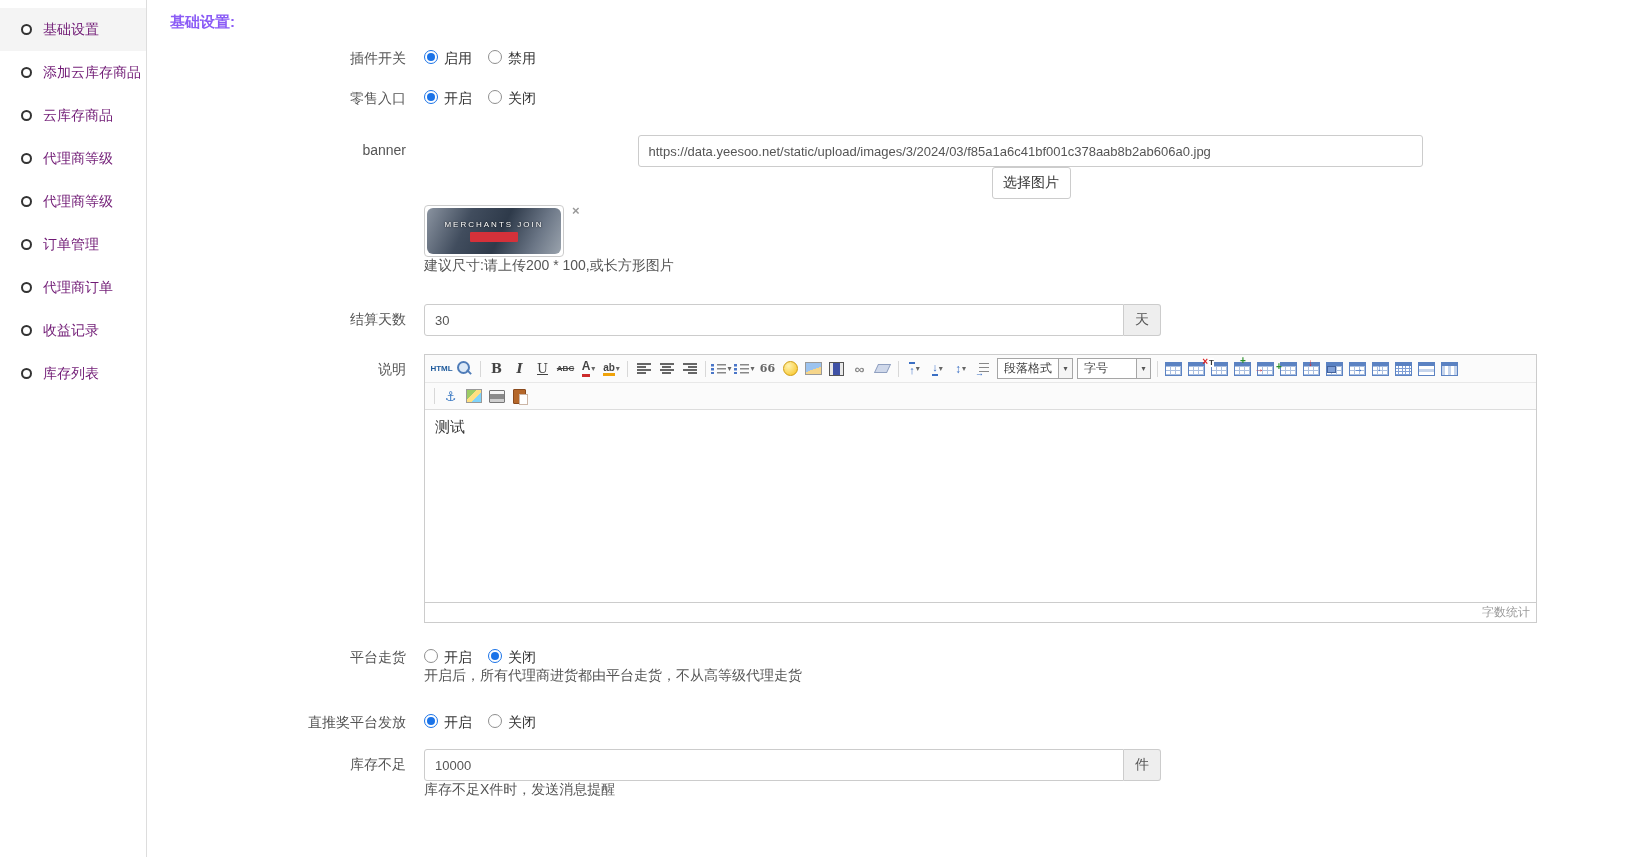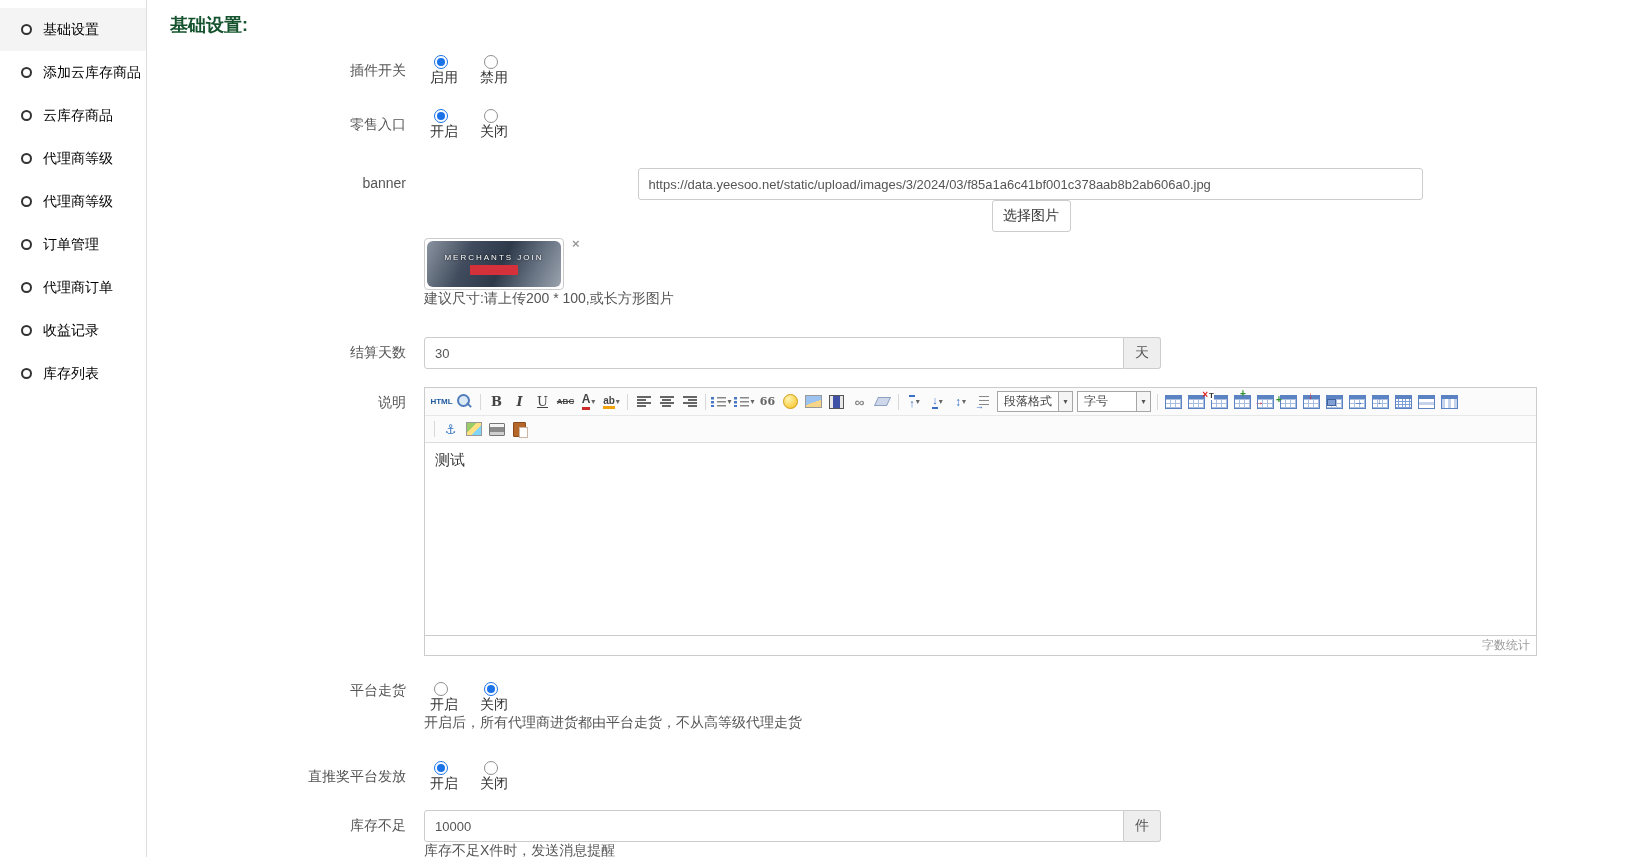--- a/index.html
+++ b/index.html
@@ -2,35 +2,35 @@
 <html><head>
 <meta charset="utf-8">
 <style>
   * { margin:0; padding:0; box-sizing:border-box; }
   html,body { background:#fff; }
   body { font-family:"Liberation Sans","DejaVu Sans",sans-serif; color:#333; }
   .page { width:1636px; height:857px; overflow:hidden; display:flex; background:#fff; }
 
   
   .sidebar { width:147px; border-right:1px solid #ddd; padding-top:8px; flex-shrink:0; }
-  .side-item { height:43px; display:flex; align-items:center; gap:11px; padding-left:21px; font-size:14px; color:#000000; cursor:pointer; white-space:nowrap; }
+  .side-item { height:43px; display:flex; align-items:center; gap:11px; padding-left:21px; font-size:14px; color:#701a75; cursor:pointer; white-space:nowrap; }
   .side-item.active { background:#f4f4f4; }
   .side-circle { width:11px; height:11px; border:2px solid #333; border-radius:50%; flex-shrink:0; background:#fff; }
 
   
   .main { flex:1; padding:13px 0 0 23px; }
-  .page-title { font-size:18px; font-weight:bold; color:#14532d; }
+  .page-title { font-size:15px; font-weight:bold; color:#8b5cf6; }
   .row { display:flex; }
   .row-label { width:254px; text-align:right; padding-right:18px; font-size:14px; color:#555; flex-shrink:0; }
   .row-control { flex:1; }
   .v-center { align-items:center; }
 
   
   .radio-group { display:flex; align-items:center; }
-  .radio-opt { display:inline-flex; align-items:center; margin-right:16px; cursor:pointer;flex-direction:column; }
+  .radio-opt { display:inline-flex; margin-right:16px; cursor:pointer; }
   .radio { width:14px; height:14px; border:1px solid #8f8f8f; border-radius:50%; position:relative; background:#fff; flex-shrink:0; }
   .radio.checked { border-color:#1a73e8; }
   .radio.checked::after { content:""; position:absolute; left:2px; top:2px; width:8px; height:8px; border-radius:50%; background:#1a73e8; }
   .radio-label { font-size:14px; color:#333; margin-left:6px; }
 
   
   .btn { display:inline-flex; align-items:center; justify-content:center; background:#fff; border:1px solid #ccc; border-radius:3px; font-size:14px; color:#333; cursor:pointer; font-family:inherit; }
   .copy-btn { height:36px; padding:0 15px; margin-right:8px; }
 
   

